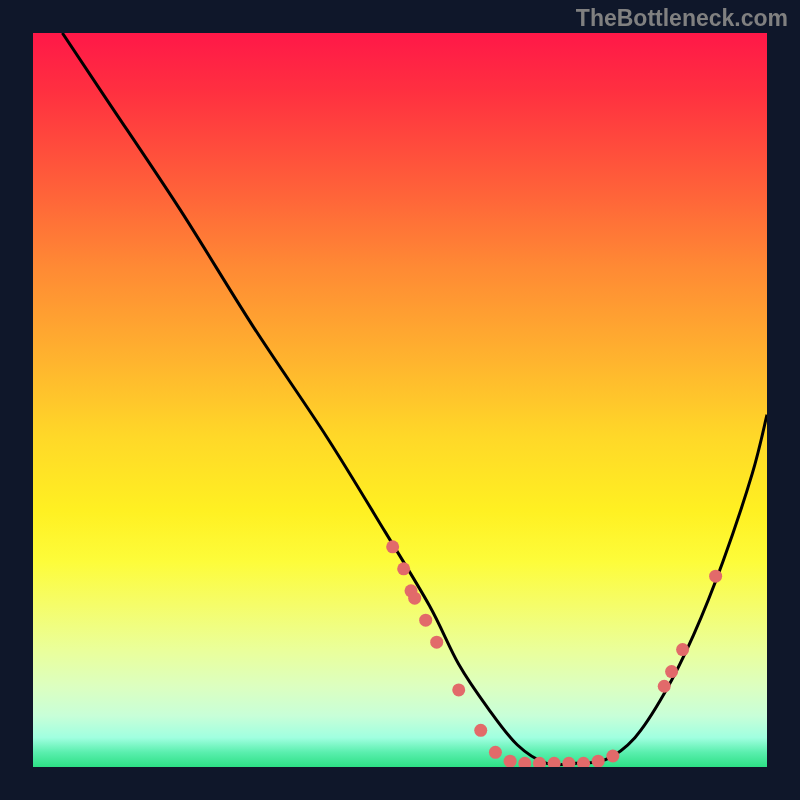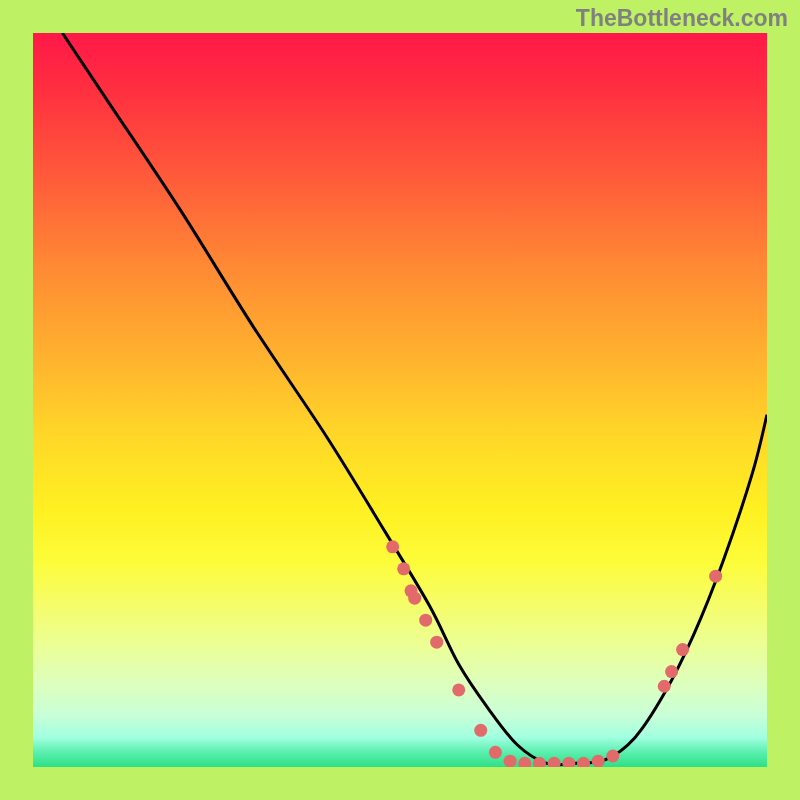--- a/index.html
+++ b/index.html
@@ -8,21 +8,21 @@
     background: #000;
     width: 800px;
     height: 800px;
     overflow: hidden;
     font-family: Arial, sans-serif;
   }
   .container {
     position: relative;
     width: 800px;
     height: 800px;
-    background: #bef264;
+    background: #0f172a;
   }
   .watermark {
     position: absolute;
     top: 5px;
     right: 12px;
     color: #808080;
     font-size: 23px;
     font-weight: bold;
     z-index: 10;
   }

